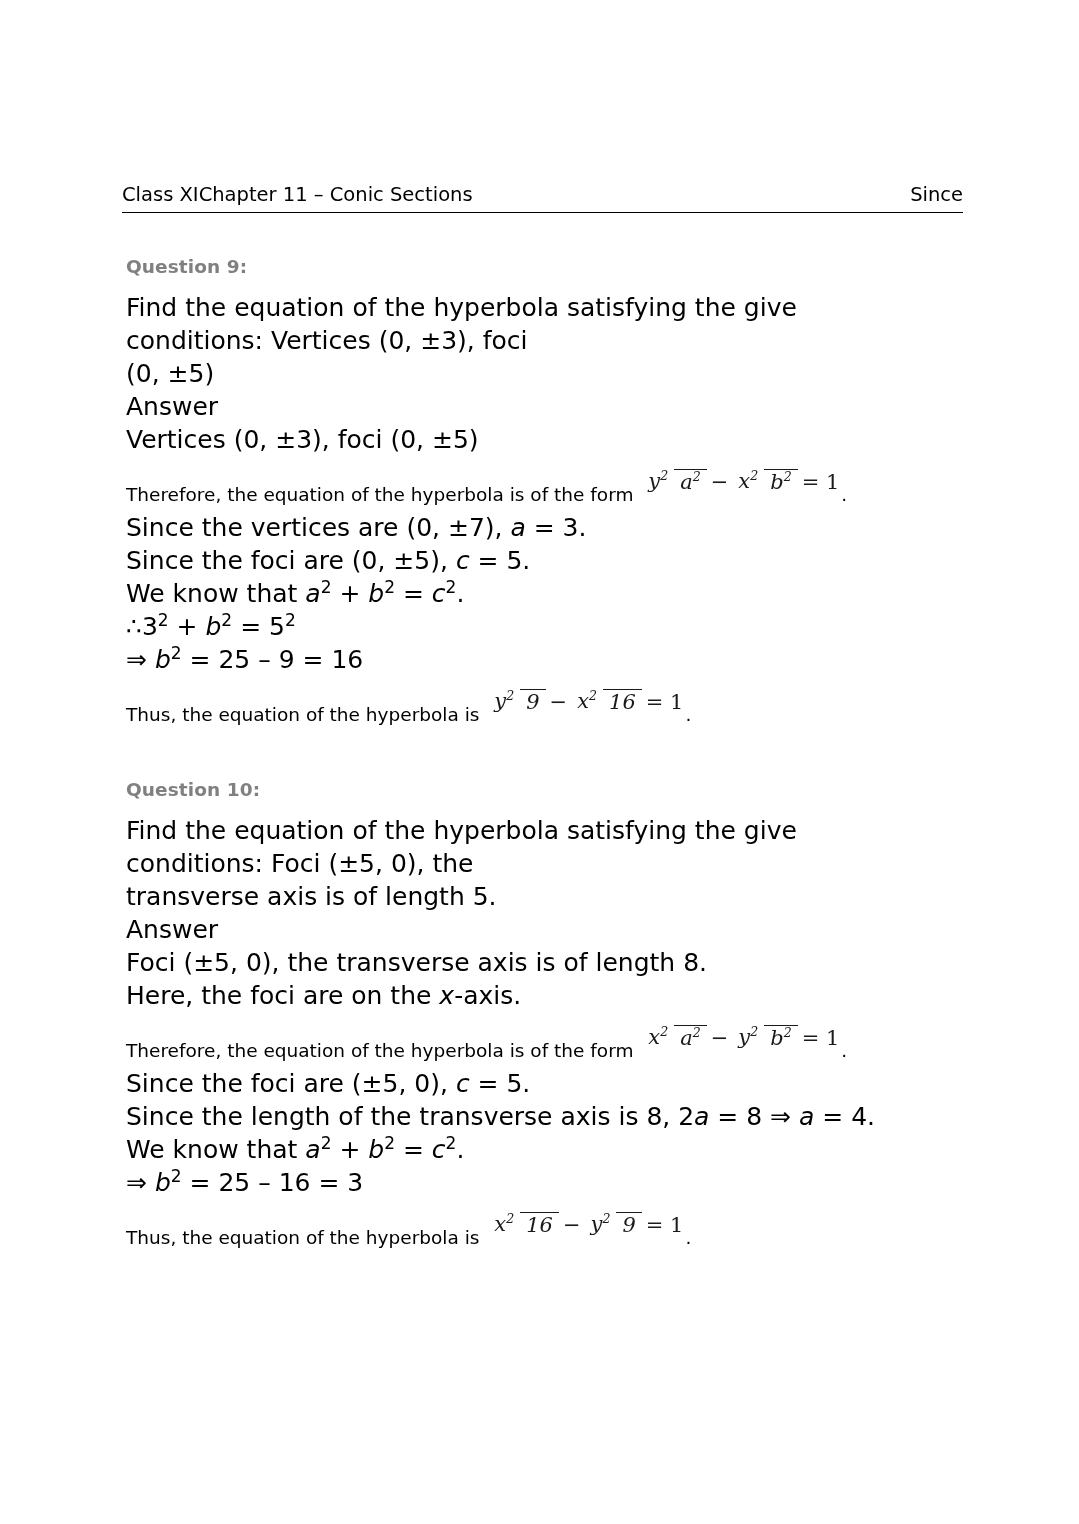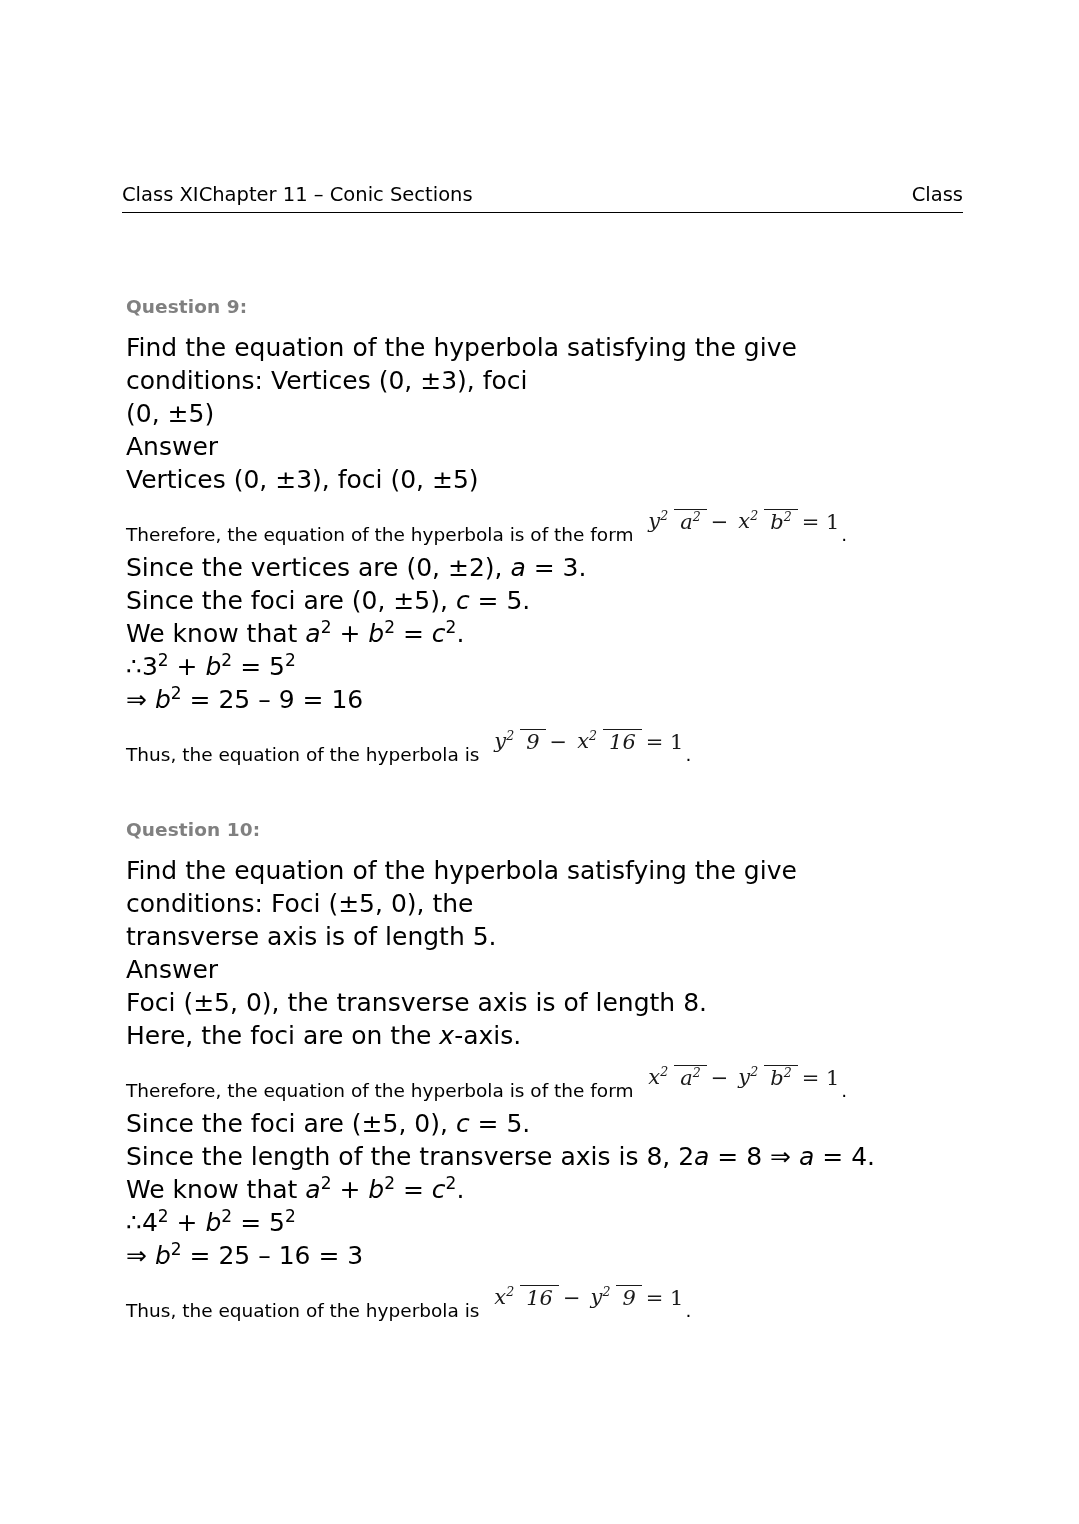--- a/index.html
+++ b/index.html
@@ -38,21 +38,20 @@
   .doc-header .hdr-left   { flex: 0 0 auto; }
   .doc-header .hdr-center { flex: 1 1 auto; text-align: left; }
   .doc-header .hdr-right  { flex: 0 0 auto; }
 
   
   .content {
     position: absolute;
     left: 126px;
     top: 256px;
     width: 820px;
-    margin-top: 40px;
   }
 
   .q-heading {
     color: #808080;
     font-weight: bold;
     font-size: 18.5px;
     letter-spacing: .1px;
     margin: 0 0 14px 0;
   }
   .q-heading.second { margin-top: 48px; }
@@ -152,21 +151,21 @@
   }
 </style>
 </head>
 <body>
 
 <div class="page">
 
   <div class="doc-header">
     <span class="hdr-left">Class XI</span>
     <span class="hdr-center">Chapter 11 – Conic Sections</span>
-    <span class="hdr-right">Class</span>
+    <span class="hdr-right">Since</span>
   </div>
 
   <div class="content">
 
     <div>
 
       <p class="q-heading">Question 9:</p>
 
       <p class="line wrap">Find the equation of the hyperbola satisfying the give conditions: Vertices (0, ±3), foci</p>
       <p class="line">(0, ±5)</p>
@@ -185,21 +184,21 @@
           <span class="op">−</span>
           <span class="frac">
             <span class="num"><span>x</span><sup>2</sup></span>
             <span class="den"><span>b</span><sup>2</sup></span>
           </span>
           <span class="rhs">= 1</span>
         </span>
         <span class="tail">.</span>
       </div>
 
-      <p class="line"><span>Since the vertices are (0, ±2), </span><i class="var">a</i><span> = 3.</span></p>
+      <p class="line"><span>Since the vertices are (0, ±7), </span><i class="var">a</i><span> = 3.</span></p>
       <p class="line"><span>Since the foci are (0, ±5), </span><i class="var">c</i><span> = 5.</span></p>
 
       <p class="line"><span>We know that </span><i class="var">a</i><sup>2</sup><span> + </span><i class="var">b</i><sup>2</sup><span> = </span><i class="var">c</i><sup>2</sup><span>.</span></p>
 
       <p class="line"><span>∴</span><span>3</span><sup>2</sup><span> + </span><i class="var">b</i><sup>2</sup><span> = </span><span>5</span><sup>2</sup></p>
 
       <p class="line"><span>⇒ </span><i class="var">b</i><sup>2</sup><span> = 25 – 9 = 16</span></p>
 
       <div class="gap-md"></div>
 
@@ -250,21 +249,20 @@
         </span>
         <span class="tail">.</span>
       </div>
 
       <p class="line"><span>Since the foci are (±5, 0), </span><i class="var">c</i><span> = 5.</span></p>
 
       <p class="line"><span>Since the length of the transverse axis is 8, 2</span><i class="var">a</i><span> = 8 ⇒ </span><i class="var">a</i><span> = 4.</span></p>
 
       <p class="line"><span>We know that </span><i class="var">a</i><sup>2</sup><span> + </span><i class="var">b</i><sup>2</sup><span> = </span><i class="var">c</i><sup>2</sup><span>.</span></p>
 
-      <p class="line"><span>∴</span><span>4</span><sup>2</sup><span> + </span><i class="var">b</i><sup>2</sup><span> = </span><span>5</span><sup>2</sup></p>
 
       <p class="line"><span>⇒ </span><i class="var">b</i><sup>2</sup><span> = 25 – 16 = 3</span></p>
 
       <div class="gap-md"></div>
 
       <div class="formula-line">
         <span class="lead">Thus, the equation of the hyperbola is </span>
         <span class="eq">
           <span class="frac">
             <span class="num"><span>x</span><sup>2</sup></span>

